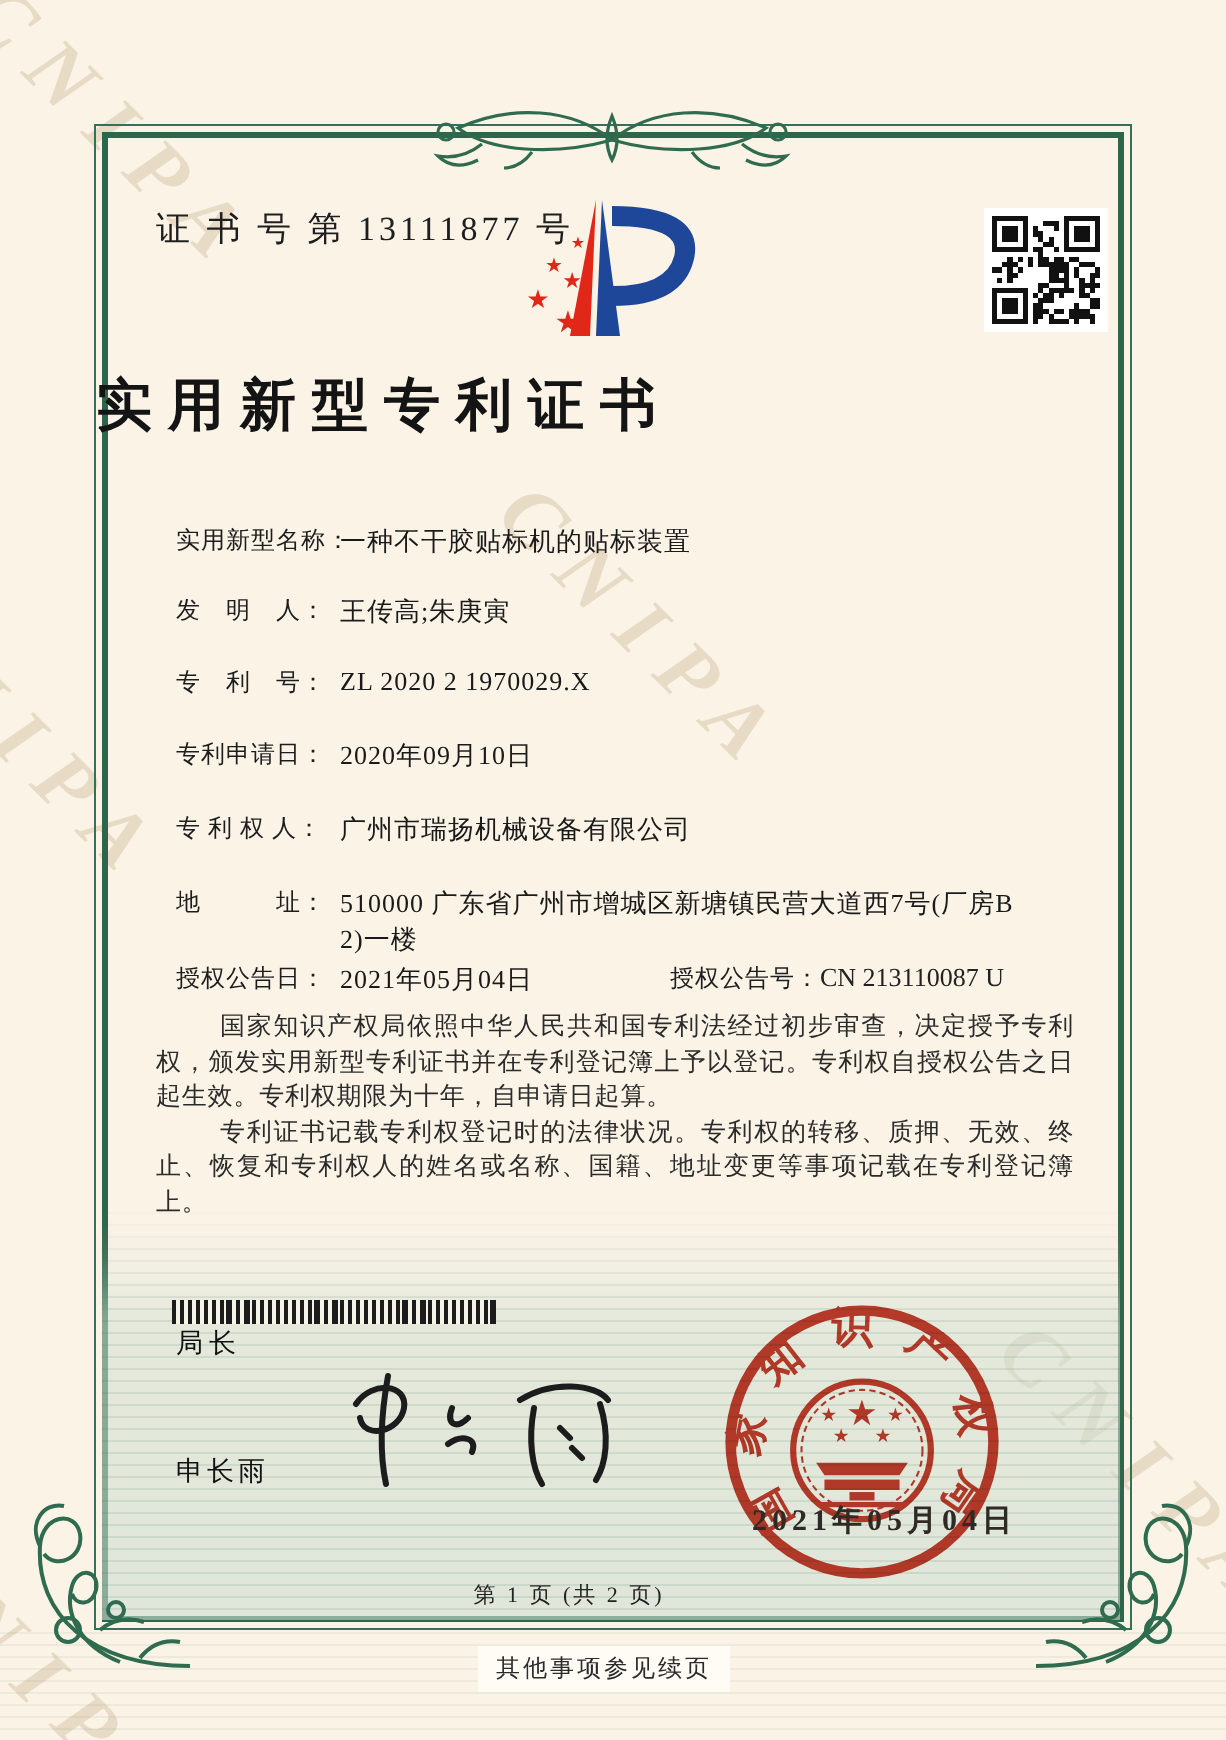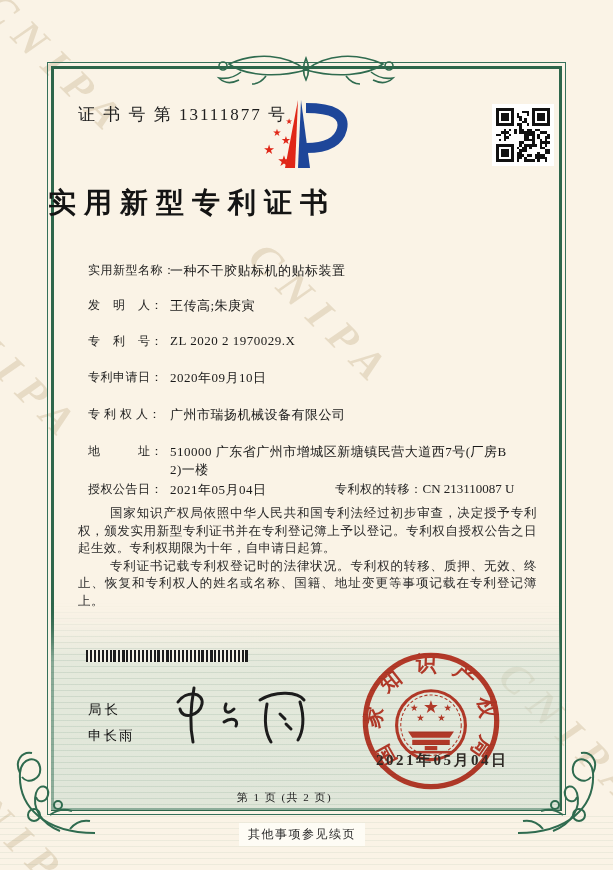--- a/index.html
+++ b/index.html
@@ -62,21 +62,21 @@
   .paras{position:absolute;left:78px;top:505px;width:459px;z-index:2;}
   .paras p{margin:0;font-size:12.5px;line-height:17.5px;letter-spacing:0.4px;color:#2b2b2b;text-indent:32px;text-align:justify;}
   
   .barcode{
     position:absolute;left:86px;top:650px;width:162px;height:12px;z-index:2;
     background:
       repeating-linear-gradient(90deg,#1c1c1c 0 2px,transparent 2px 4px),
       repeating-linear-gradient(90deg,transparent 0 5px,#1c1c1c 5px 6px,transparent 6px 11px),
       #f5f2e8;
   }
-  .signer-title{position:absolute;left:88px;top:701px;z-index:2;font-size:13.5px;letter-spacing:3px;color:#111;}
+  .signer-title{position:absolute;left:88px;top:663px;z-index:2;font-size:13.5px;letter-spacing:3px;color:#111;}
   .signer-name{position:absolute;left:88px;top:727px;z-index:2;font-size:13.5px;letter-spacing:2px;color:#111;}
   .signature{position:absolute;left:168px;top:682px;width:160px;height:80px;z-index:3;}
   .seal{position:absolute;left:358px;top:648px;width:146px;height:146px;z-index:3;mix-blend-mode:multiply;opacity:0.95;}
   .seal-date{position:absolute;left:376px;top:751px;z-index:4;font-size:15px;font-weight:600;letter-spacing:2.5px;color:#2e2a25;white-space:nowrap;}
   .page-info{position:absolute;left:48px;top:790px;width:473px;z-index:2;text-align:center;font-size:11px;letter-spacing:1.5px;color:#222;}
   .cont-note{
     position:absolute;left:239px;top:823px;z-index:2;
     font-size:12px;letter-spacing:1.5px;color:#2b2b2b;
     background:#fefcf5;padding:3px 9px;
   }
@@ -267,21 +267,21 @@
 <div class="row" style="top:406px;">
   <span class="lab">专 利 权 人：</span><span class="val">广州市瑞扬机械设备有限公司</span>
 </div>
 <div class="row" style="top:443px;">
   <span class="lab">地　　　址：</span><span class="val"><span>510000 广东省广州市增城区新塘镇民营大道西7号(厂房B</span><span class="line2">2)一楼</span></span>
 </div>
 <div class="row" style="top:481px;">
   <span class="lab">授权公告日：</span><span class="val">2021年05月04日</span>
 </div>
 <div class="row-b" style="top:481px;">
-  <span class="lab">专利权的转移：</span><span class="val">CN 213110087 U</span>
+  <span class="lab">授权公告号：</span><span class="val">CN 213110087 U</span>
 </div>
 
 <div class="paras">
   <p>国家知识产权局依照中华人民共和国专利法经过初步审查，决定授予专利权，颁发实用新型专利证书并在专利登记簿上予以登记。专利权自授权公告之日起生效。专利权期限为十年，自申请日起算。</p>
   <p>专利证书记载专利权登记时的法律状况。专利权的转移、质押、无效、终止、恢复和专利权人的姓名或名称、国籍、地址变更等事项记载在专利登记簿上。</p>
 </div>
 
 <div class="barcode"></div>
 <div class="signer-title">局长</div>
 <div class="signer-name">申长雨</div>

